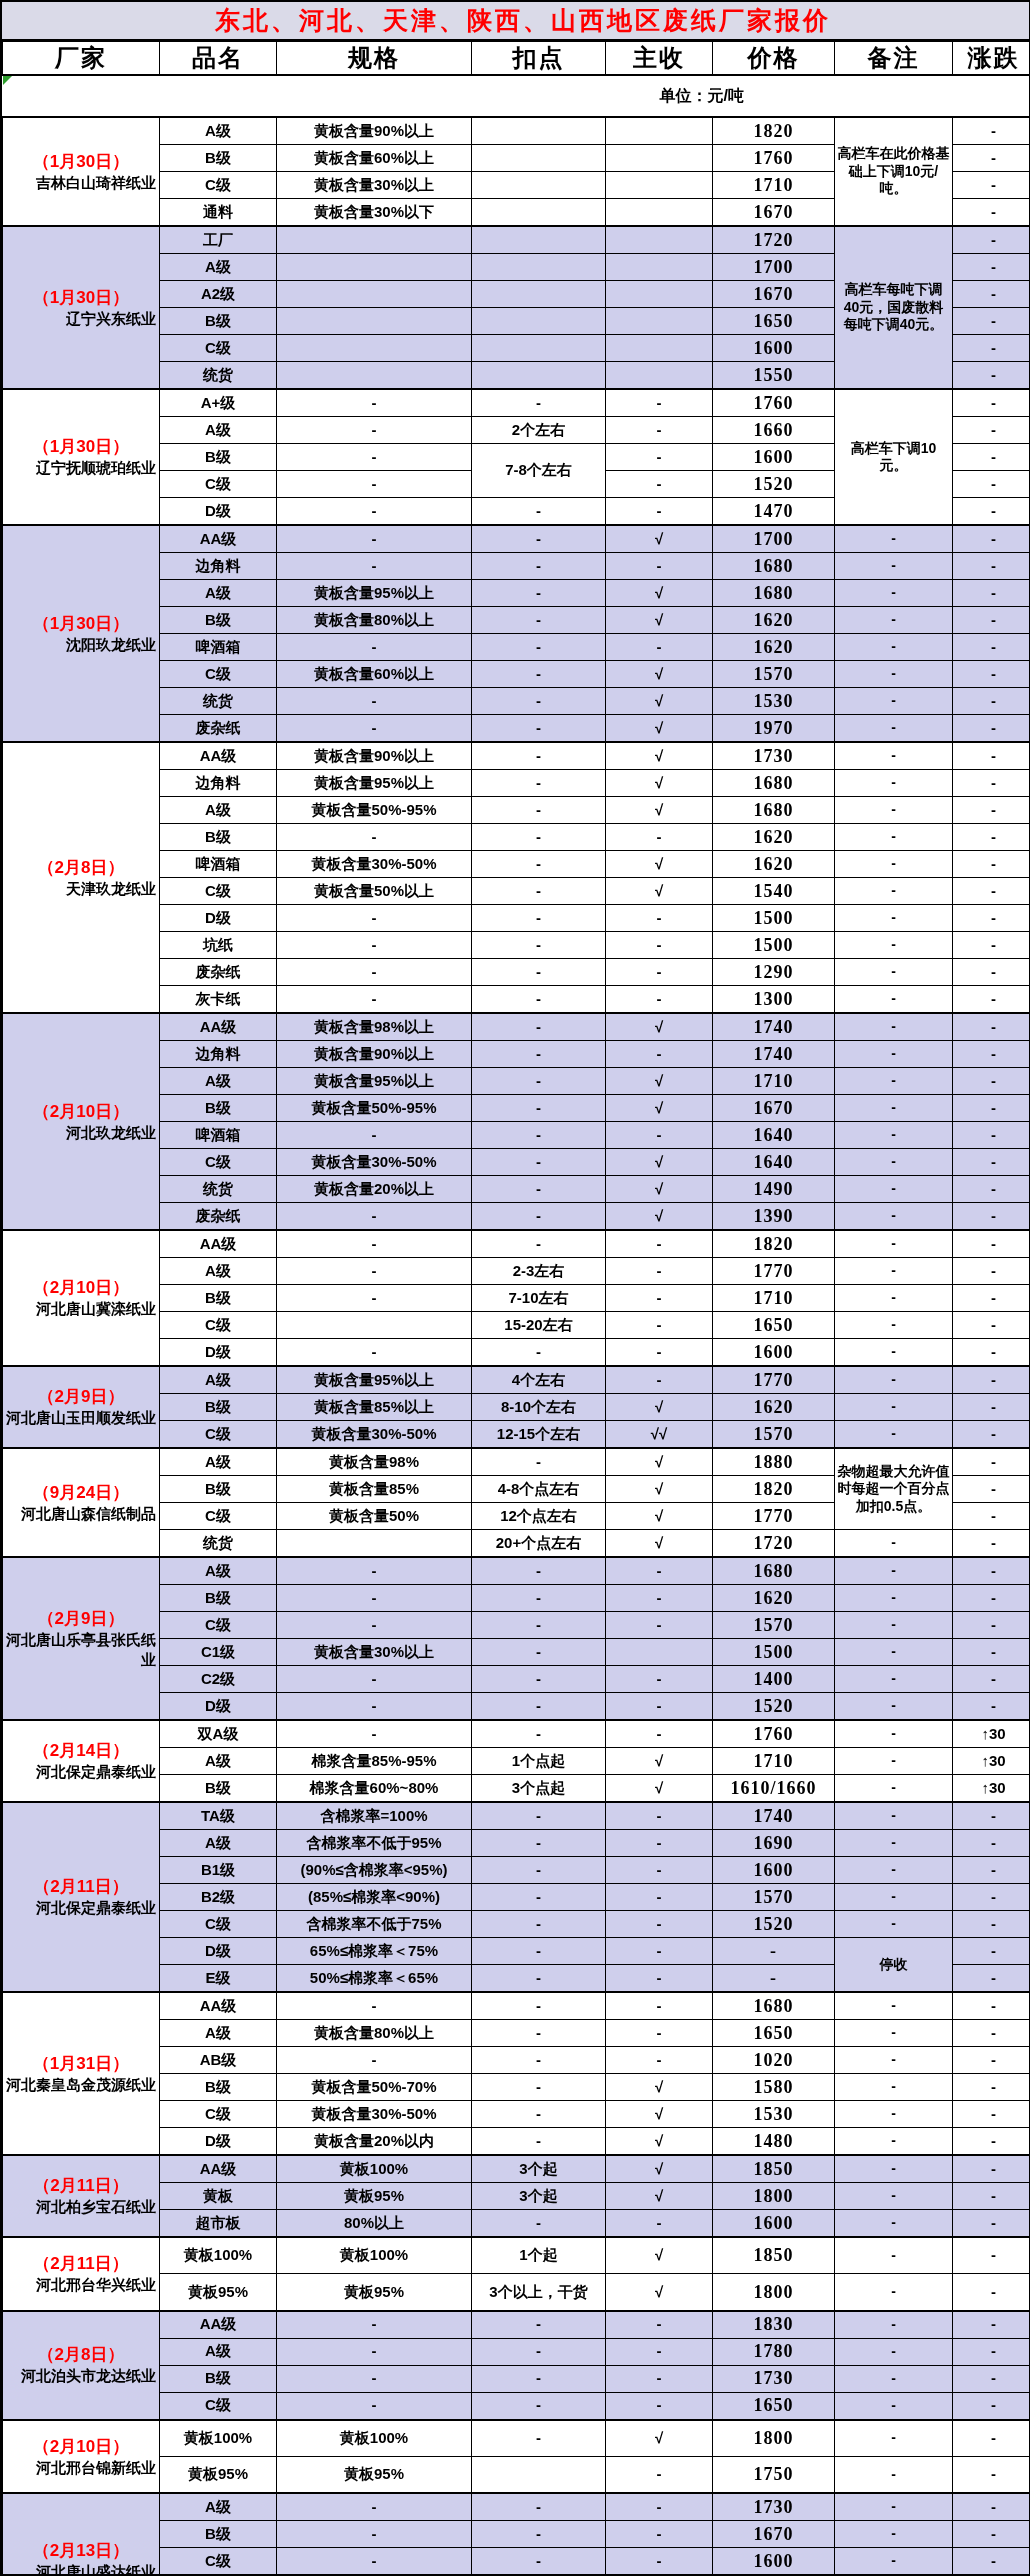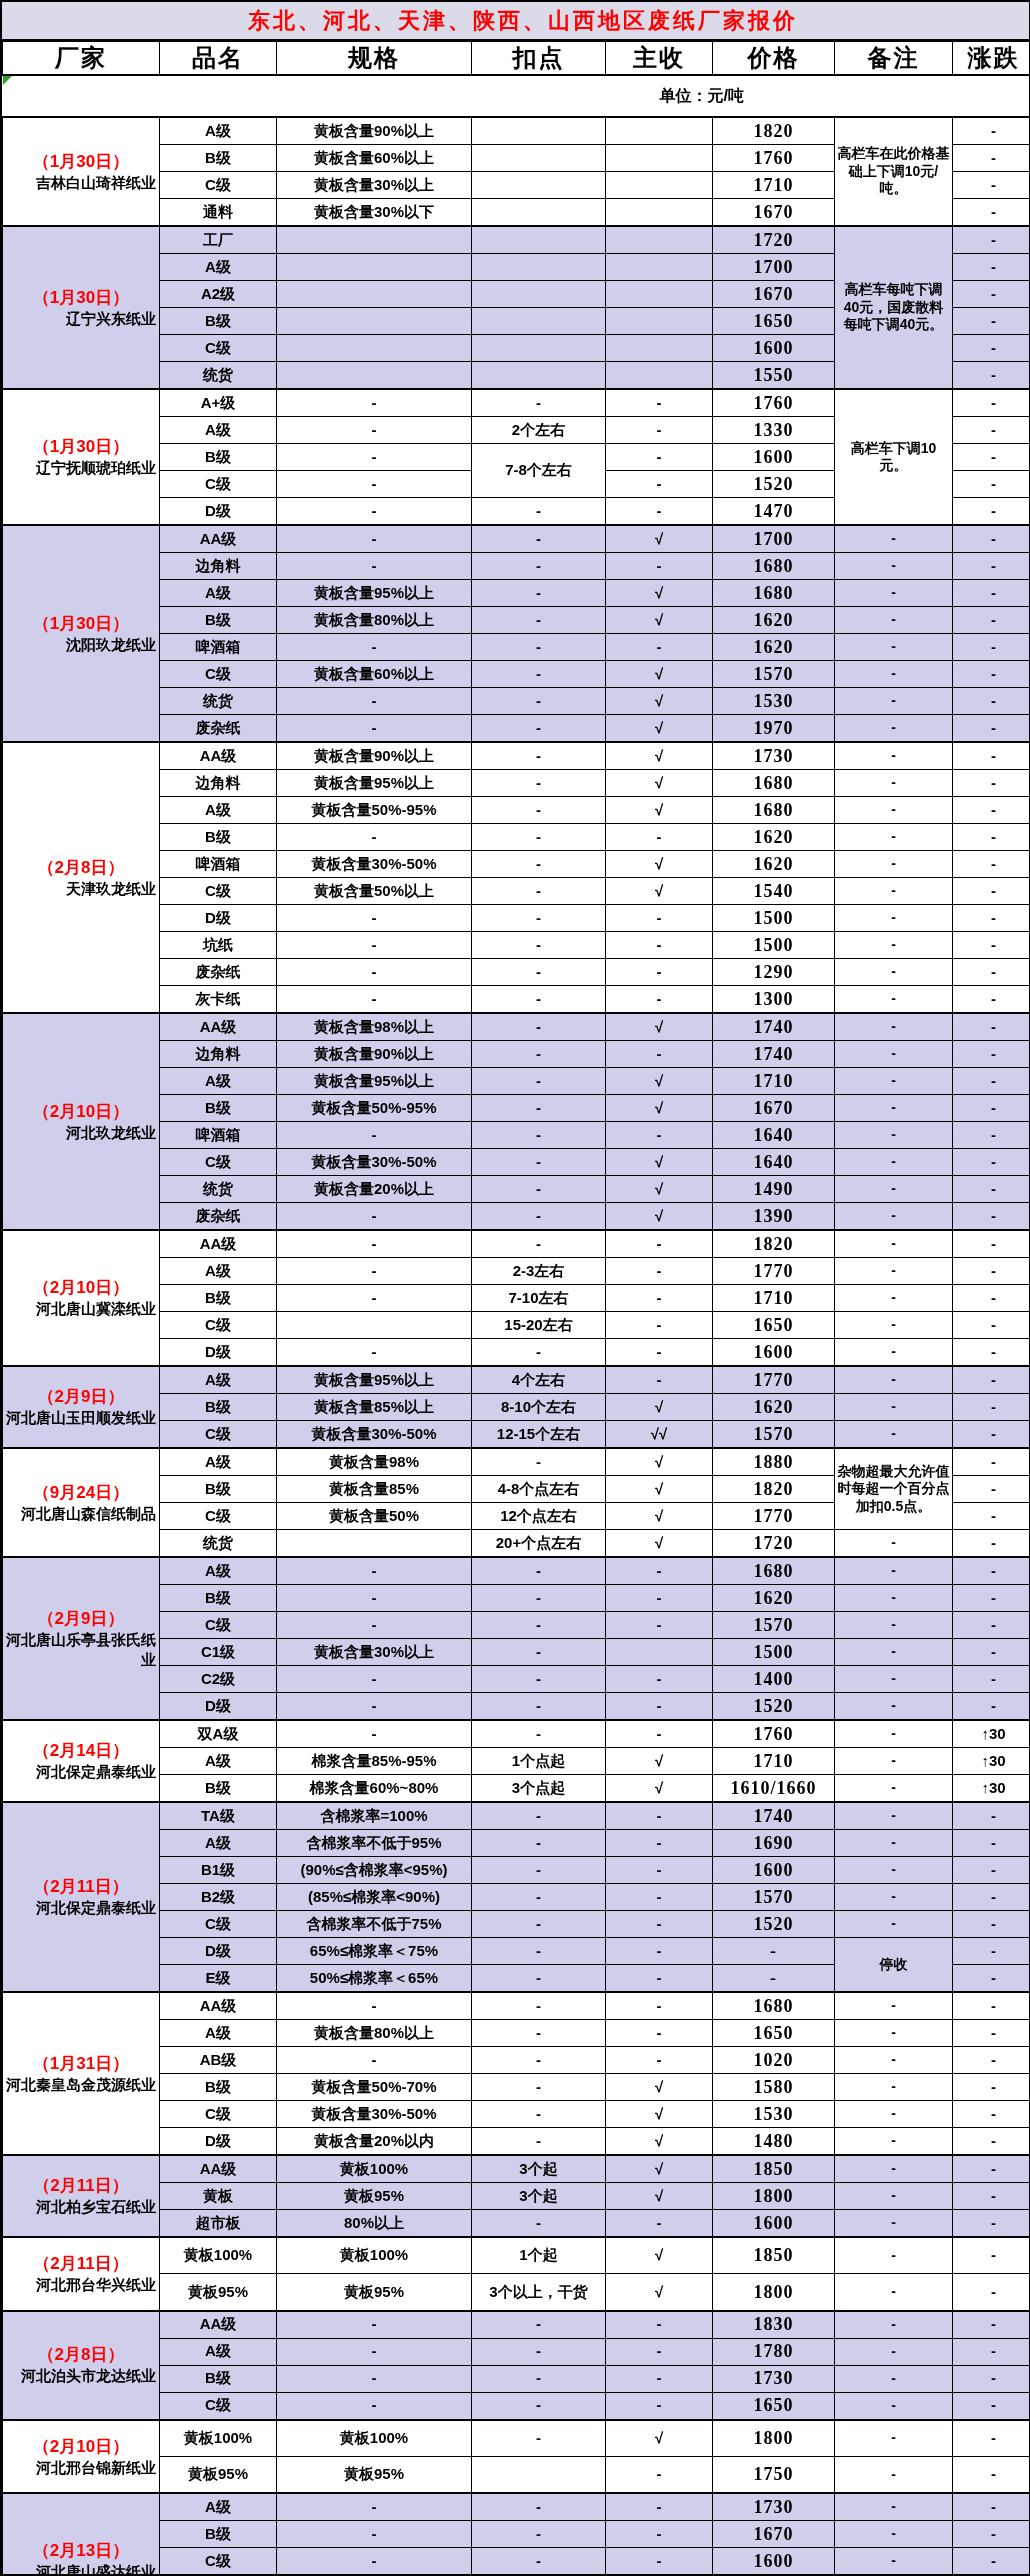--- a/index.html
+++ b/index.html
@@ -5,21 +5,21 @@
   html,body { margin:0; padding:0; background:#fff; }
   .sheet {
     width:1031px; height:2576px; box-sizing:border-box;
     border:2px solid #000; background:#fff; overflow:hidden;
     display:flex; flex-direction:column;
     font-family:"Liberation Sans", sans-serif;
   }
   .title-row {
     height:37px; flex:0 0 37px; background:#dadae8; border-bottom:2px solid #000;
     display:flex; align-items:center; justify-content:center;
-    color:#ff0000; font-weight:bold; font-size:22px; letter-spacing:3px;padding-left:15px;
+    color:#ff0000; font-weight:bold; font-size:25px; letter-spacing:3px;padding-left:15px;
   }
   table { border-collapse:collapse; table-layout:fixed; width:100%; }
   col.c-factory{width:157px} col.c-grade{width:117px} col.c-spec{width:195px}
   col.c-deduct{width:134px} col.c-main{width:107px} col.c-price{width:122px}
   col.c-note{width:118px} col.c-change{width:82px}
   th {
     height:30px; border:1px solid #000; border-bottom:2px solid #000;
     background:#fff; font-weight:bold; font-size:24px; letter-spacing:2px; padding:0;
   }
   td { border:1px solid #000; text-align:center; vertical-align:middle;
@@ -178,21 +178,21 @@
           <td class="main">-</td>
           <td class="price">1760</td>
           <td rowspan="5" class="note">高栏车下调10元。</td>
           <td class="change">-</td>
         </tr>
         <tr class="wht">
           <td class="grade">A级</td>
           <td class="spec">-</td>
           <td class="deduct">2个左右</td>
           <td class="main">-</td>
-          <td class="price">1330</td>
+          <td class="price">1660</td>
           <td class="change">-</td>
         </tr>
         <tr class="wht">
           <td class="grade">B级</td>
           <td class="spec">-</td>
           <td rowspan="2" class="deduct">7-8个左右</td>
           <td class="main">-</td>
           <td class="price">1600</td>
           <td class="change">-</td>
         </tr>

